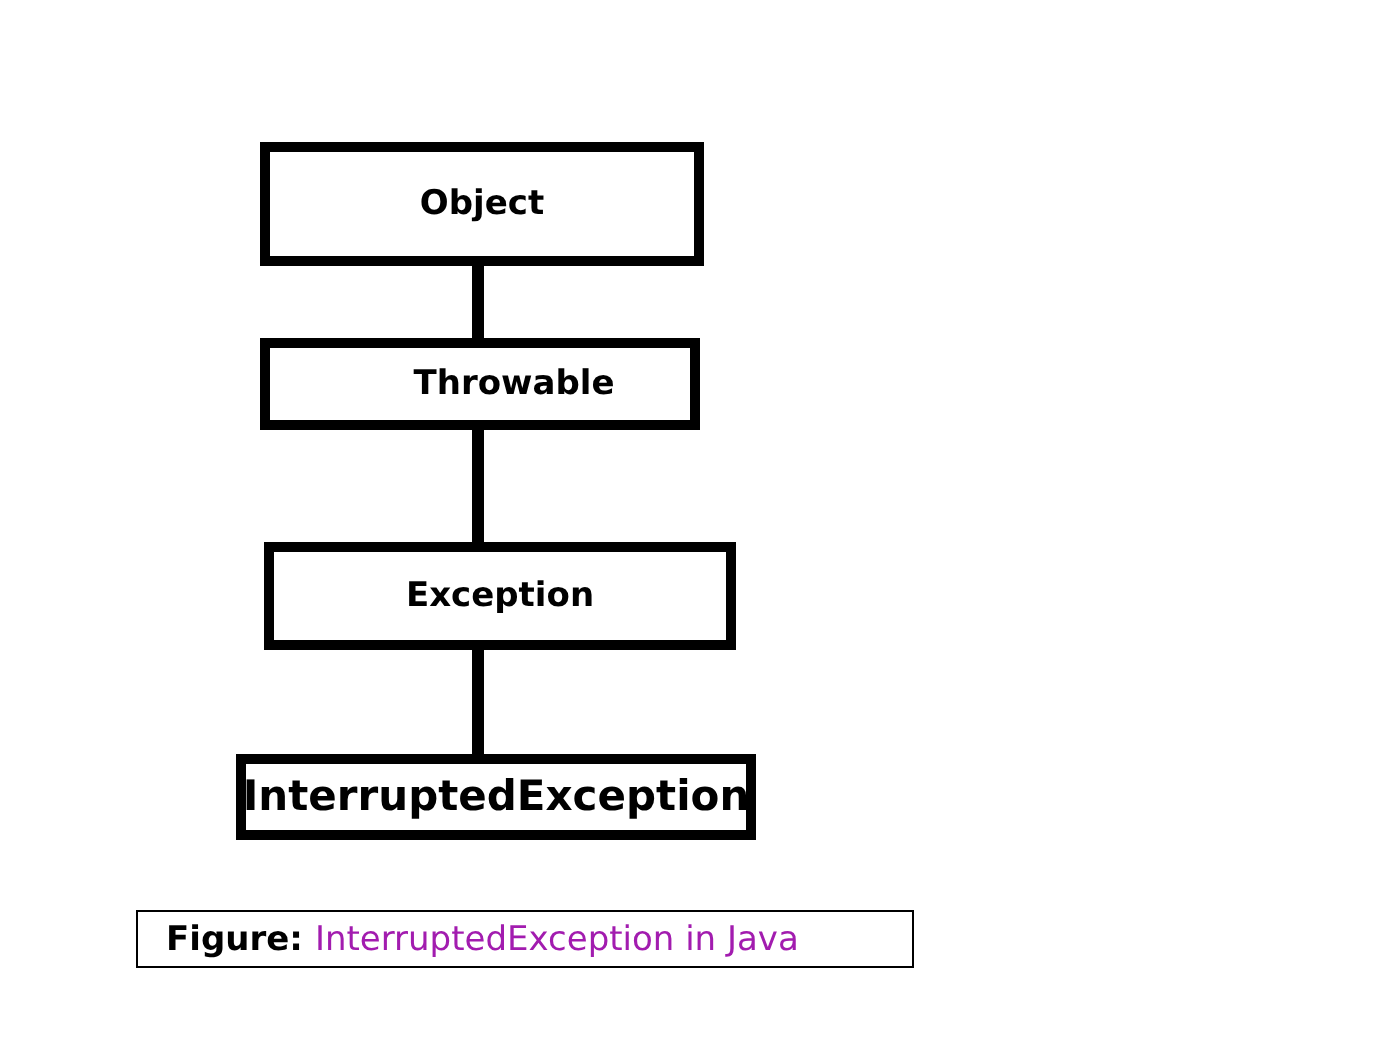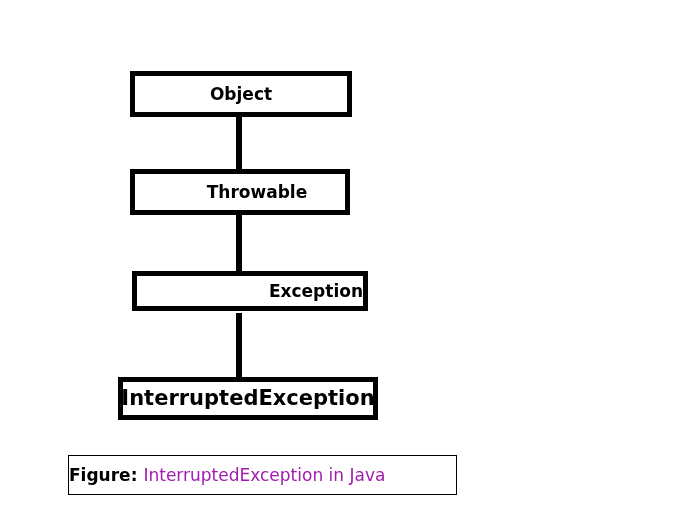--- a/index.html
+++ b/index.html
@@ -54,23 +54,23 @@
   }
   .node .node-label {
     font-family: "DejaVu Sans", sans-serif;
     font-weight: bold;
     font-size: 17px;
     color: #000000;
     white-space: nowrap;
     line-height: 1;
   }
 
-  #node-object      { left: 130px; top: 71px;  width: 222px; height: 46px; }
+  #node-object      { left: 130px; top: 71px;  width: 222px; height: 62px; }
   #node-throwable   { left: 130px; top: 169px; width: 220px; height: 46px; padding-left: 34px; }
-  #node-exception   { left: 132px; top: 271px; width: 236px; height: 40px; justify-content: flex-end; }
+  #node-exception   { left: 132px; top: 271px; width: 236px; height: 54px; }
   #node-interrupted { left: 118px; top: 377px; width: 260px; height: 43px; }
   #node-interrupted .node-label { font-size: 21px; }
 
   
   .connector {
     position: absolute;
     background: #000000;
     width: 6px;
     left: 236px;
     z-index: 1;
@@ -78,26 +78,27 @@
   #connector-object-throwable    { top: 112px; height: 61px; }
   #connector-throwable-exception { top: 210px; height: 65px; }
   #connector-exception-interrupted { top: 313px; height: 68px; }
 
   
   .figure-box {
     position: absolute;
     left: 68px;
     top: 455px;
     width: 389px;
-    height: 40px;
+    height: 29px;
     border: 1px solid #000000;
     box-sizing: border-box;
     background: #ffffff;
     display: flex;
     align-items: center;
+    padding-left: 14px;
   }
   .figure-box .figure-label {
     font-family: "DejaVu Sans", sans-serif;
     font-weight: bold;
     font-size: 17px;
     color: #000000;
     white-space: nowrap;
   }
   .figure-box .figure-caption {
     font-family: "DejaVu Sans", sans-serif;

